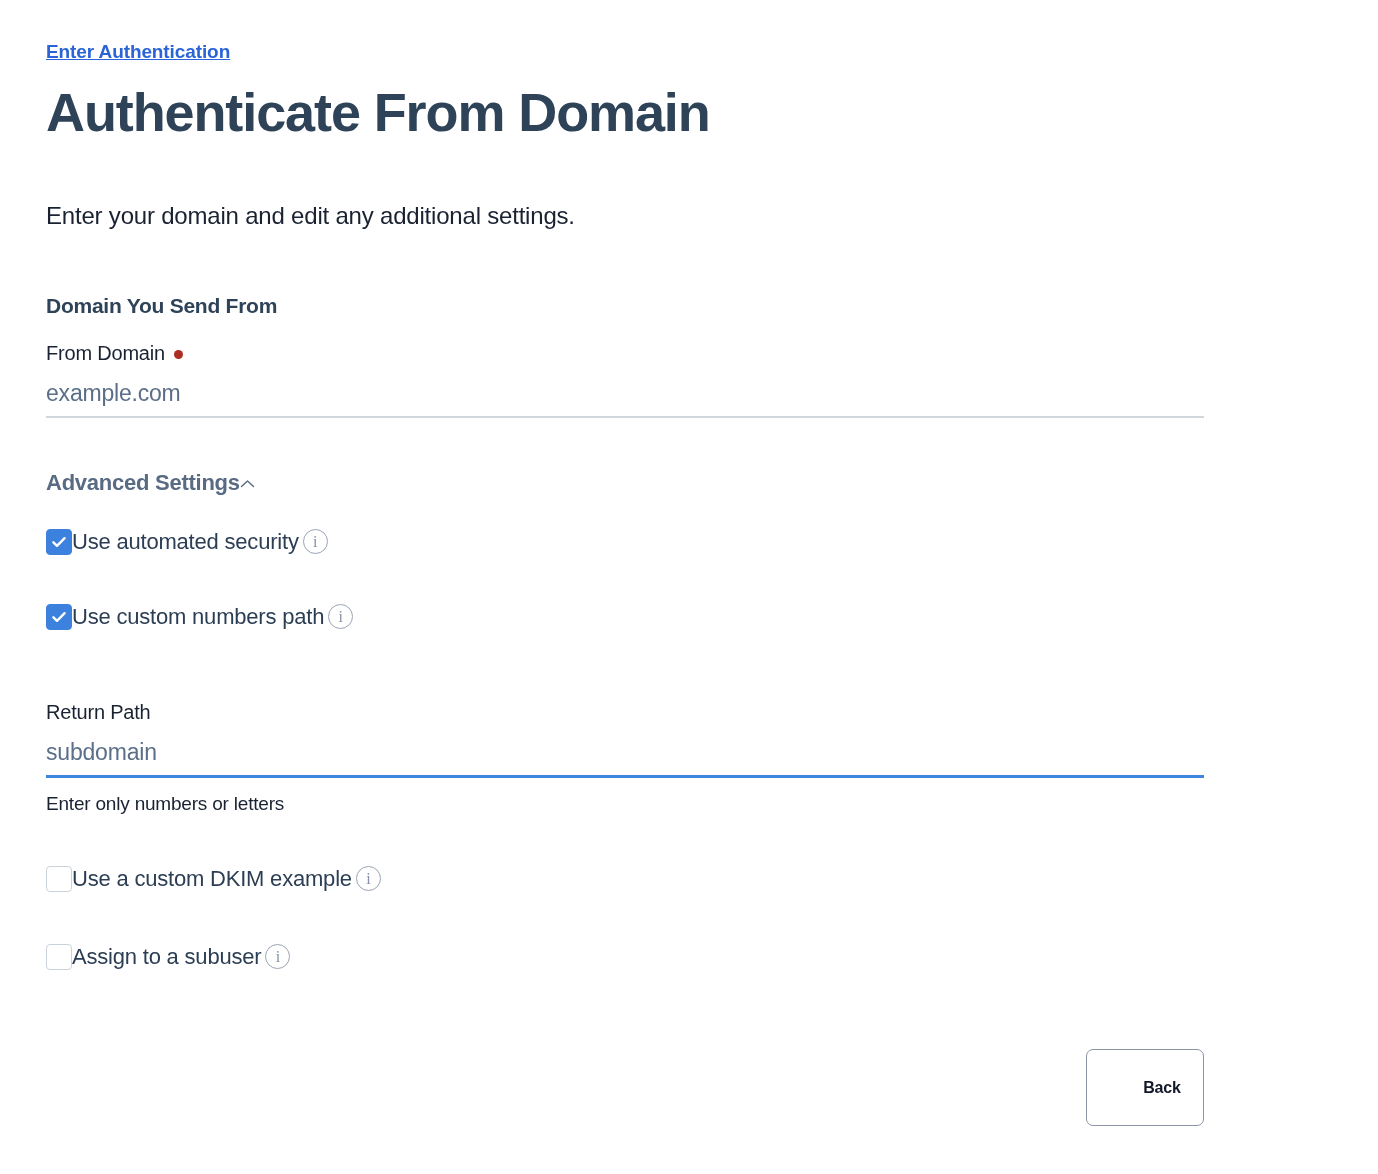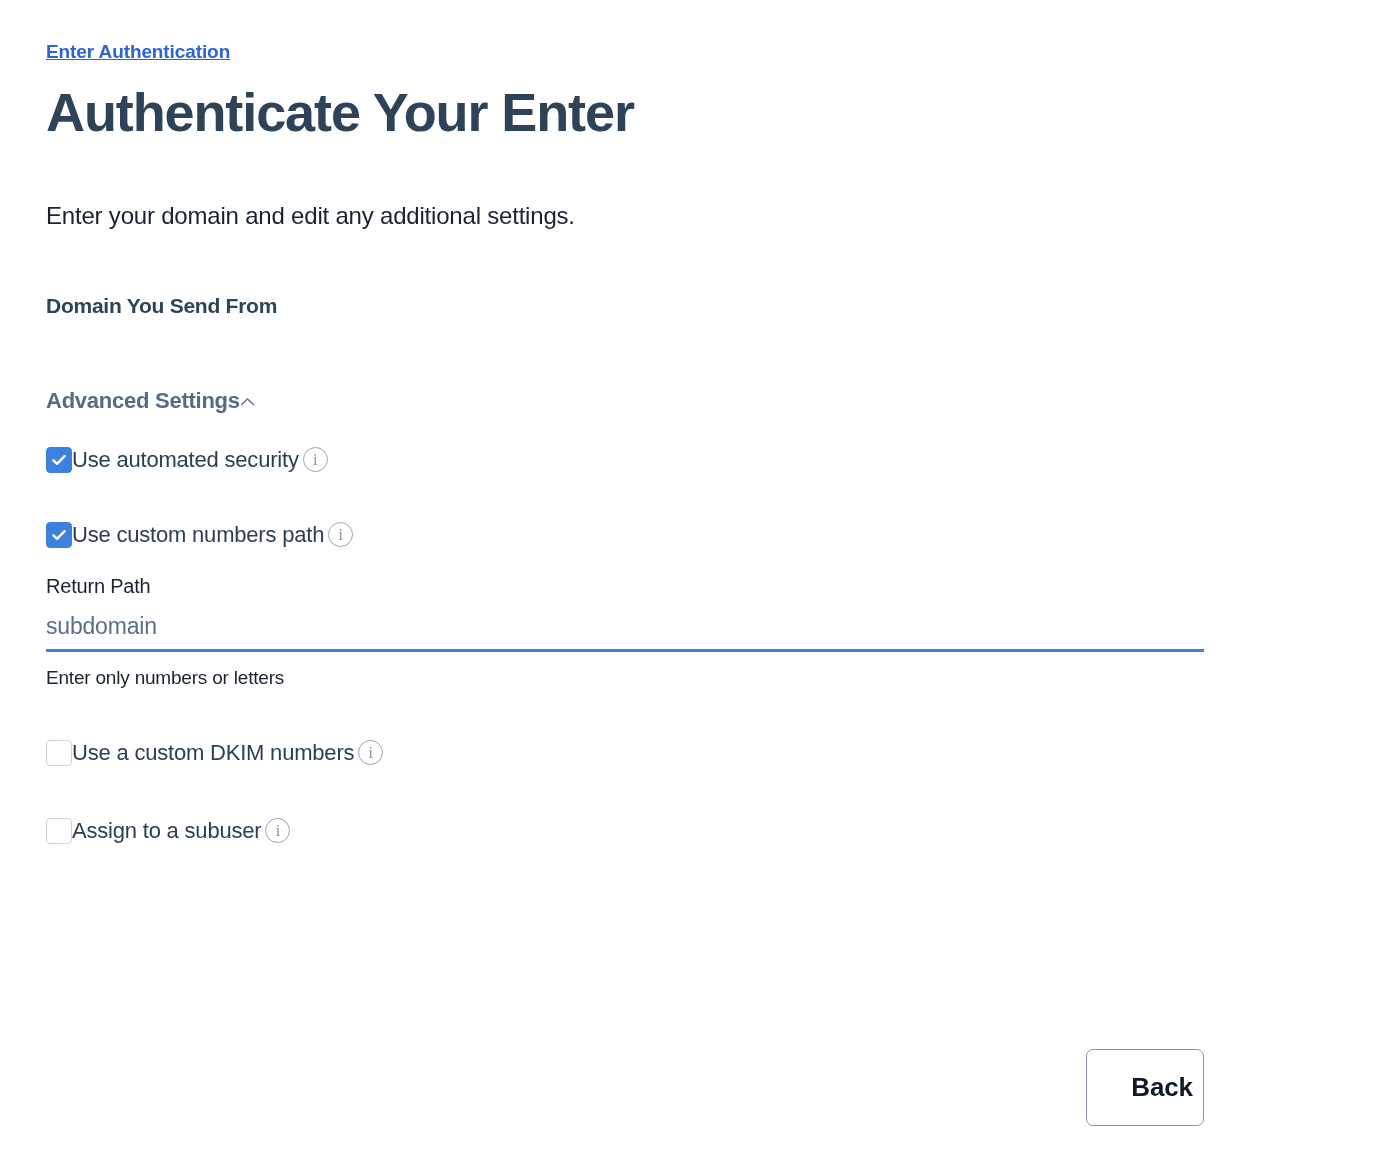--- a/index.html
+++ b/index.html
@@ -198,34 +198,34 @@
     justify-content: center;
     font-family: "Liberation Serif", serif;
     font-size: 16px;
     color: #8592a3;
     line-height: 1;
     cursor: pointer;
     margin-left: 4px;
   }
 
   
-  .returnpath-block { margin-top: 26px; }
+  .returnpath-block { margin-top: 70px; }
 
   
   .footer {
     position: absolute;
     right: 174px;
     top: 1049px;
     display: flex;
     gap: 25px;
     align-items: center;
   }
   .btn {
     font-family: "Liberation Sans", sans-serif;
-    font-size: 26px;
+    font-size: 16px;
     font-weight: bold;
     border-radius: 7px;
     cursor: pointer;
     letter-spacing: -0.2px;
     padding-left: 40px;
   }
   .btn-secondary {
     background: #ffffff;
     border: 1.5px solid #8b95a6;
     color: #10182a;
@@ -241,26 +241,33 @@
   }
 </style>
 </head>
 <body>
 
 <div class="page">
   <div class="content">
 
     <a class="breadcrumb" href="#">Enter Authentication</a>
 
-    <h1 class="page-title">Authenticate Your Enter</h1>
+    <h1 class="page-title">Authenticate From Domain</h1>
 
     <p class="intro">Enter your domain and edit any additional settings.</p>
 
     <h2 class="section-heading">Domain You Send From</h2>
 
+    <div class="field">
+      <div class="field-label">
+        <span>From Domain</span>
+        <span class="required-dot"></span>
+      </div>
+      <input class="text-input" type="text" placeholder="example.com" style="">
+    </div>
 
     <div class="advanced-toggle">
       <span class="label">Advanced Settings</span>
       <span class="chev">
         <svg width="15" height="15" viewBox="0 0 15 15" fill="none">
           <path d="M1.5 9.5 L7.5 4 L13.5 9.5" stroke="#586b83" stroke-width="1.4" stroke-linecap="round" stroke-linejoin="round" fill="none"></path>
         </svg>
       </span>
     </div>
 
@@ -291,21 +298,21 @@
       <div class="field-label">
         <span>Return Path</span>
       </div>
       <input class="text-input focused" type="text" placeholder="subdomain" style="">
       <div class="helper-text">Enter only numbers or letters</div>
     </div>
 
     
     <div class="check-row r3">
       <span class="cbox off"></span>
-      <span class="check-label">Use a custom DKIM numbers</span>
+      <span class="check-label">Use a custom DKIM example</span>
       <span class="info-icon">i</span>
     </div>
 
     
     <div class="check-row r4">
       <span class="cbox off"></span>
       <span class="check-label">Assign to a subuser</span>
       <span class="info-icon">i</span>
     </div>
 

